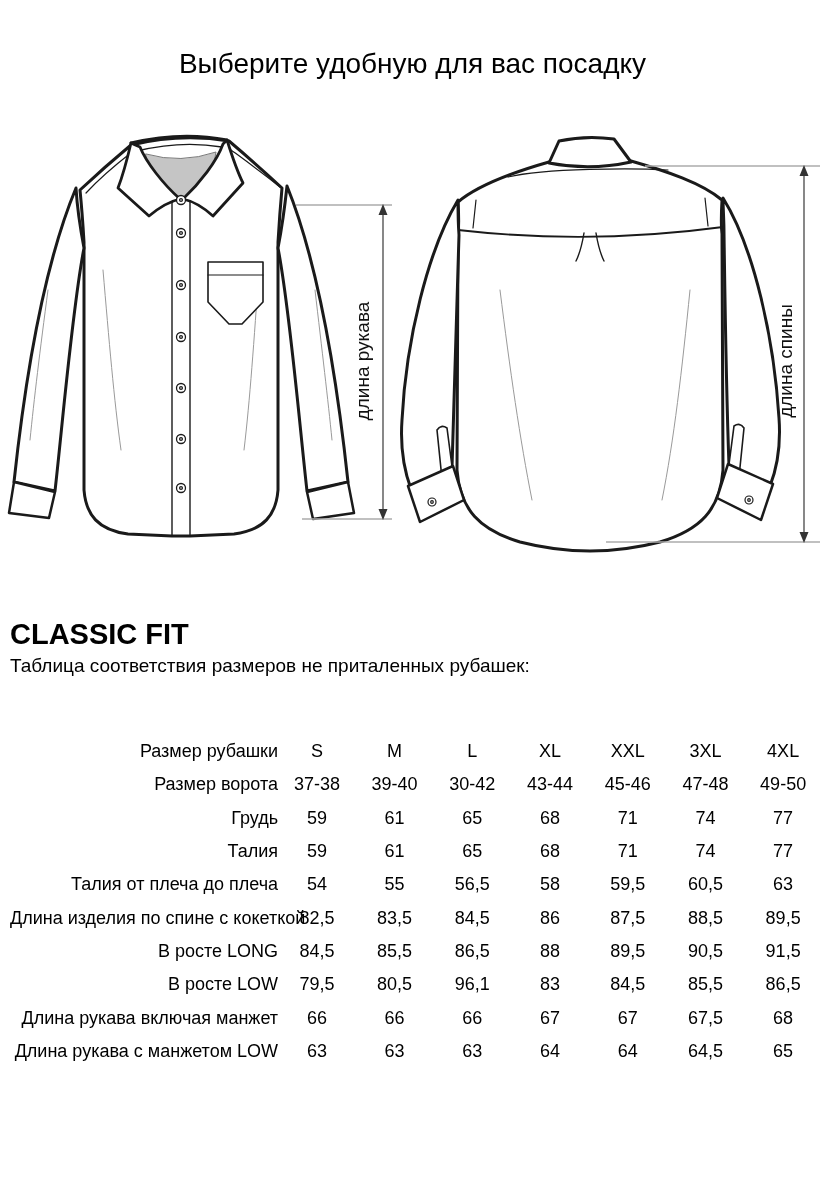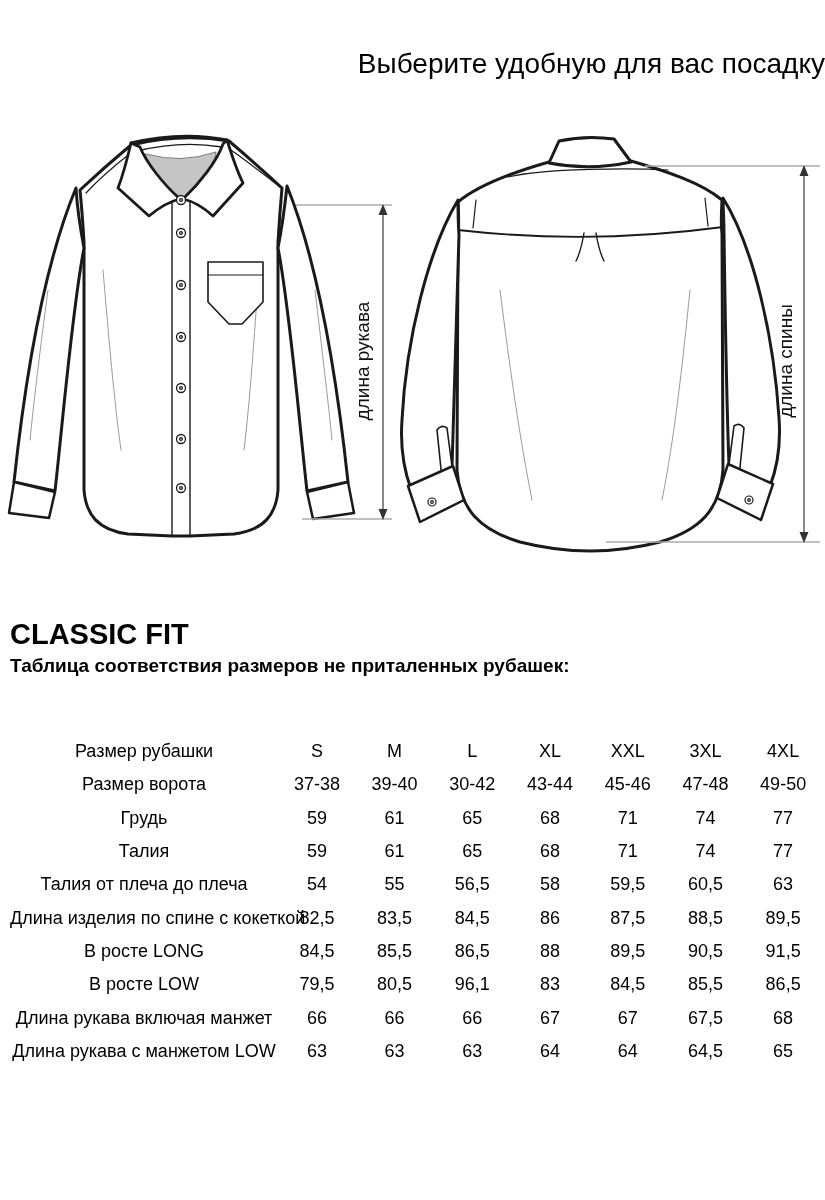--- a/index.html
+++ b/index.html
@@ -1,32 +1,32 @@
 <!DOCTYPE html>
 <html><head>
 <meta charset="utf-8">
 <style>
   html,body{margin:0;padding:0;background:#ffffff;}
   .page{position:relative;width:825px;height:1200px;background:#fff;overflow:hidden;
         font-family:"Liberation Sans", sans-serif;color:#000;}
-  .title{position:absolute;top:48px;left:0;width:825px;text-align:right;
+  .title{position:absolute;top:48px;left:0;width:825px;text-align:center;
          font-size:28px;font-weight:400;letter-spacing:0;}
   .hero{position:absolute;top:130px;left:0;width:825px;height:470px;}
   .hero svg{position:absolute;top:0;left:0;}
   .measure-label{position:absolute;width:140px;text-align:center;font-size:19px;
                  transform:rotate(-90deg);white-space:nowrap;color:#111;}
   .front-label{left:293px;top:220px;}
   .back-label{left:716px;top:220px;}
   .section-heading{position:absolute;left:10px;top:618px;font-size:29px;font-weight:bold;}
-  .section-subtitle{position:absolute;left:10px;top:655px;font-size:19px;font-weight:700;}
+  .section-subtitle{position:absolute;left:10px;top:655px;font-size:19px;font-weight:400;}
   table.sizes{position:absolute;left:10px;top:735px;width:812px;border-collapse:collapse;
               table-layout:fixed;font-size:18px;}
   table.sizes td{height:33.3px;padding:0;text-align:center;vertical-align:middle;
                  font-weight:400;white-space:nowrap;}
-  table.sizes td.rowlabel{text-align:center;}
+  table.sizes td.rowlabel{text-align:right;}
 </style>
 </head>
 <body>
 
 <div class="page">
 
   <div class="title">Выберите удобную для вас посадку</div>
 
   <div class="hero">
     <svg width="825" height="470" viewBox="0 0 825 470">

